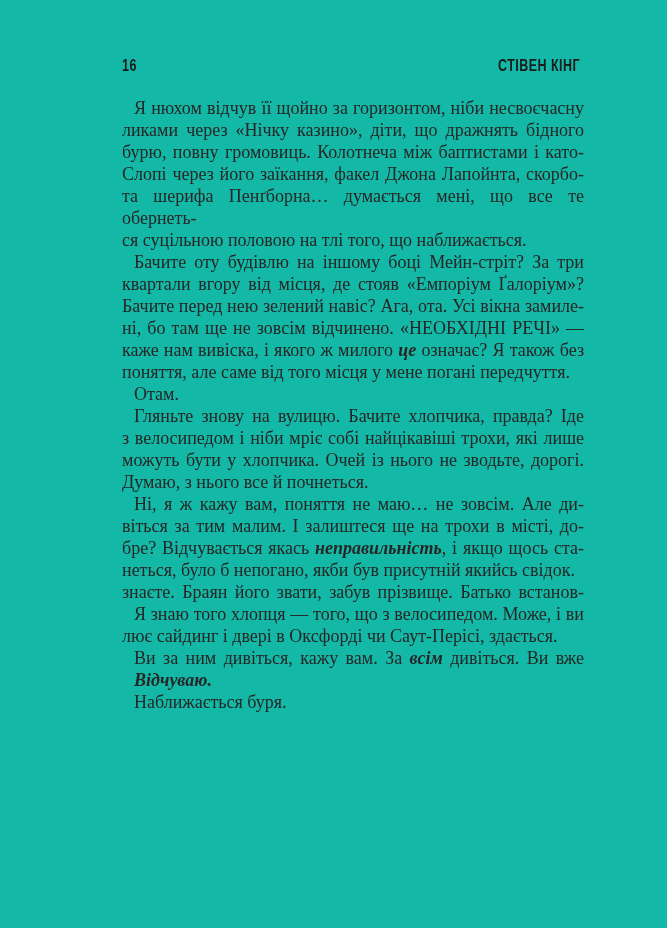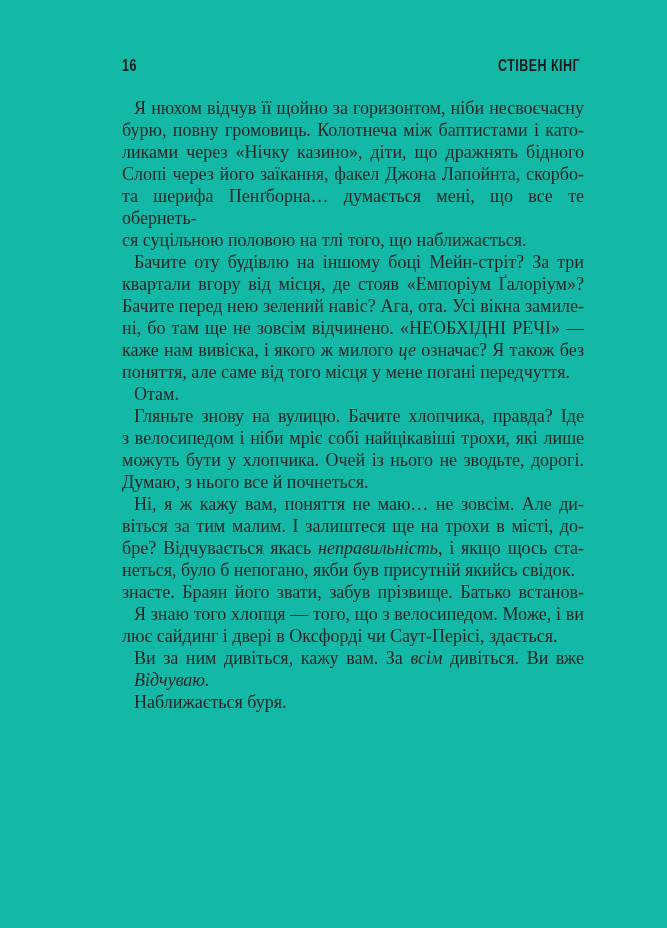--- a/index.html
+++ b/index.html
@@ -47,36 +47,36 @@
     line-height: 22px;
     color: #262626;
   }
   .para { margin: 0; }
   .line { text-align: left; }
   .line.just {
     text-align: justify;
     text-align-last: justify;
   }
   .line.first { text-indent: 12px; }
-  .line i { font-style: italic; }
+  .line i { font-style: italic; font-weight: bold; }
 </style>
 </head>
 <body>
 
 <div class="page">
   <header class="running-head">
     <span class="condensed page-num">16</span>
     <span class="condensed title">СТІВЕН КІНГ</span>
   </header>
 
   <main class="text-block">
       <div class="para">
         <div class="line just first">Я нюхом відчув її щойно за горизонтом, ніби несвоєчасну</div>
+        <div class="line just">ликами через «Нічку казино», діти, що дражнять бідного</div>
         <div class="line just">бурю, повну громовиць. Колотнеча між баптистами і като-</div>
-        <div class="line just">ликами через «Нічку казино», діти, що дражнять бідного</div>
         <div class="line just">Слопі через його заїкання, факел Джона Лапойнта, скорбо-</div>
         <div class="line just">та шерифа Пенґборна… думається мені, що все те обернеть-</div>
         <div class="line">ся суцільною половою на тлі того, що наближається.</div>
       </div>
       <div class="para">
         <div class="line just first">Бачите оту будівлю на іншому боці Мейн-стріт? За три</div>
         <div class="line just">квартали вгору від місця, де стояв «Емпоріум Ґалоріум»?</div>
         <div class="line just">Бачите перед нею зелений навіс? Ага, ота. Усі вікна замиле-</div>
         <div class="line just">ні, бо там ще не зовсім відчинено. «НЕОБХІДНІ РЕЧІ» —</div>
         <div class="line just">каже нам вивіска, і якого ж милого <i>це</i> означає? Я також без</div>

